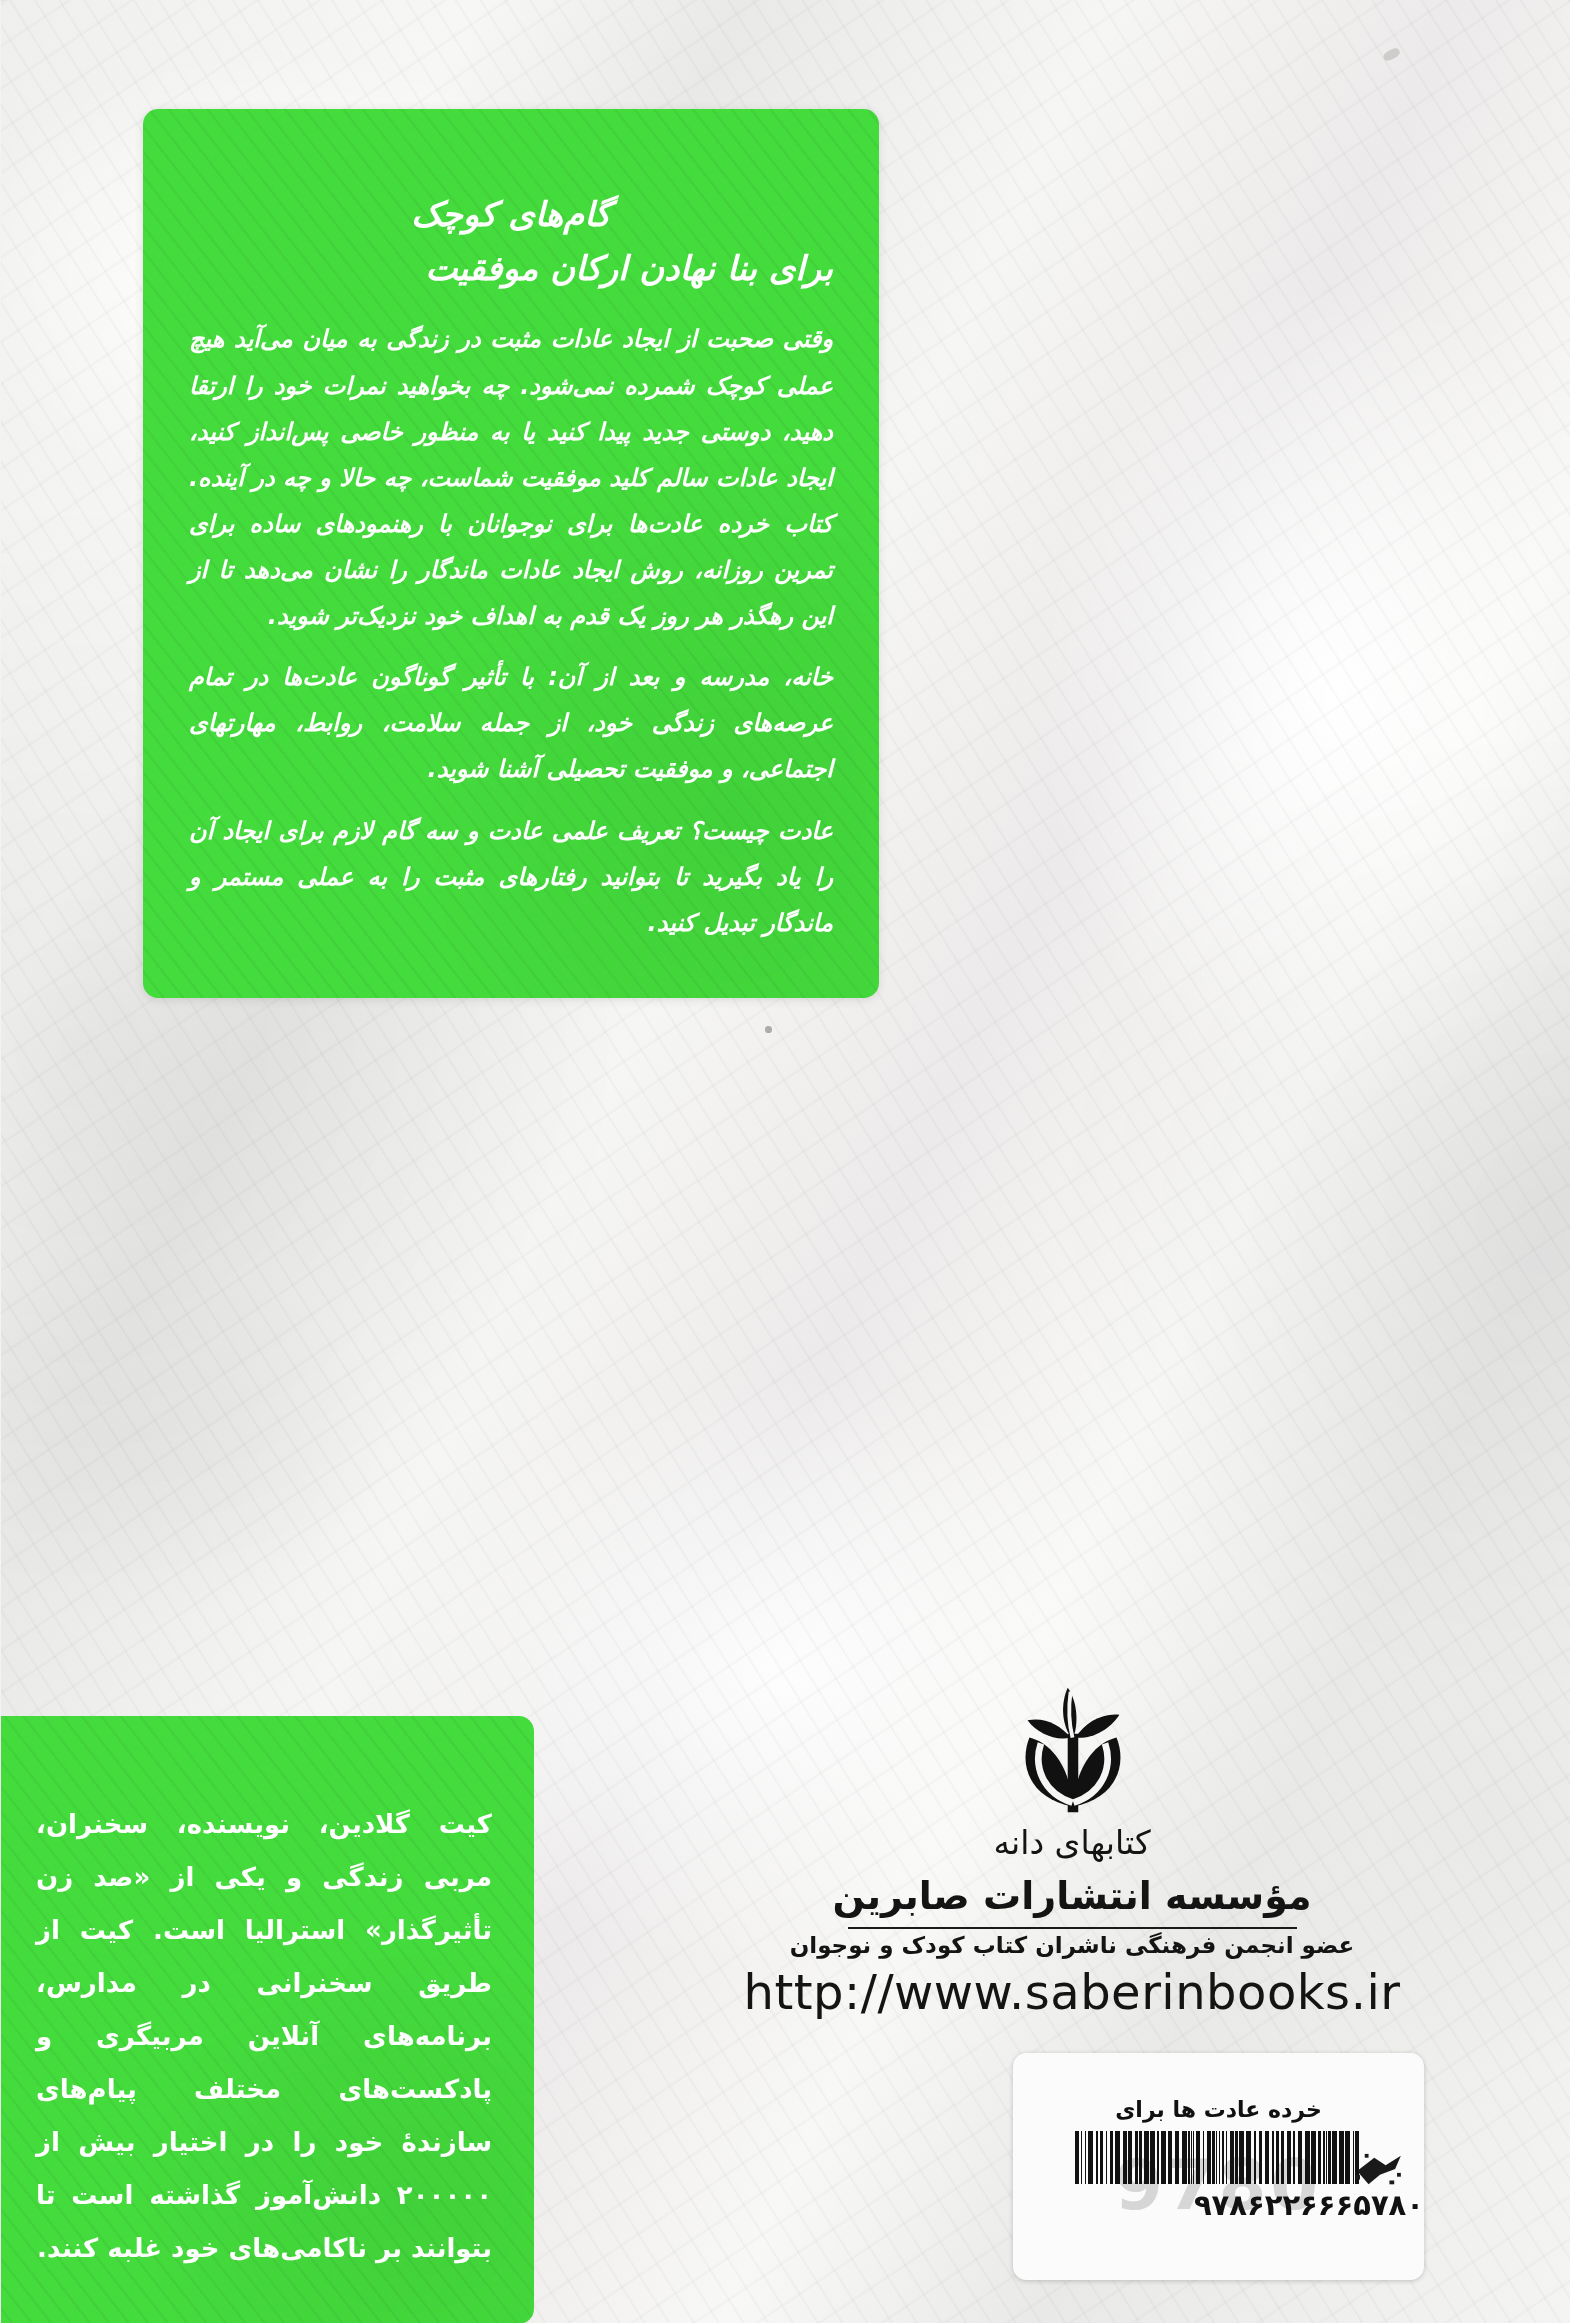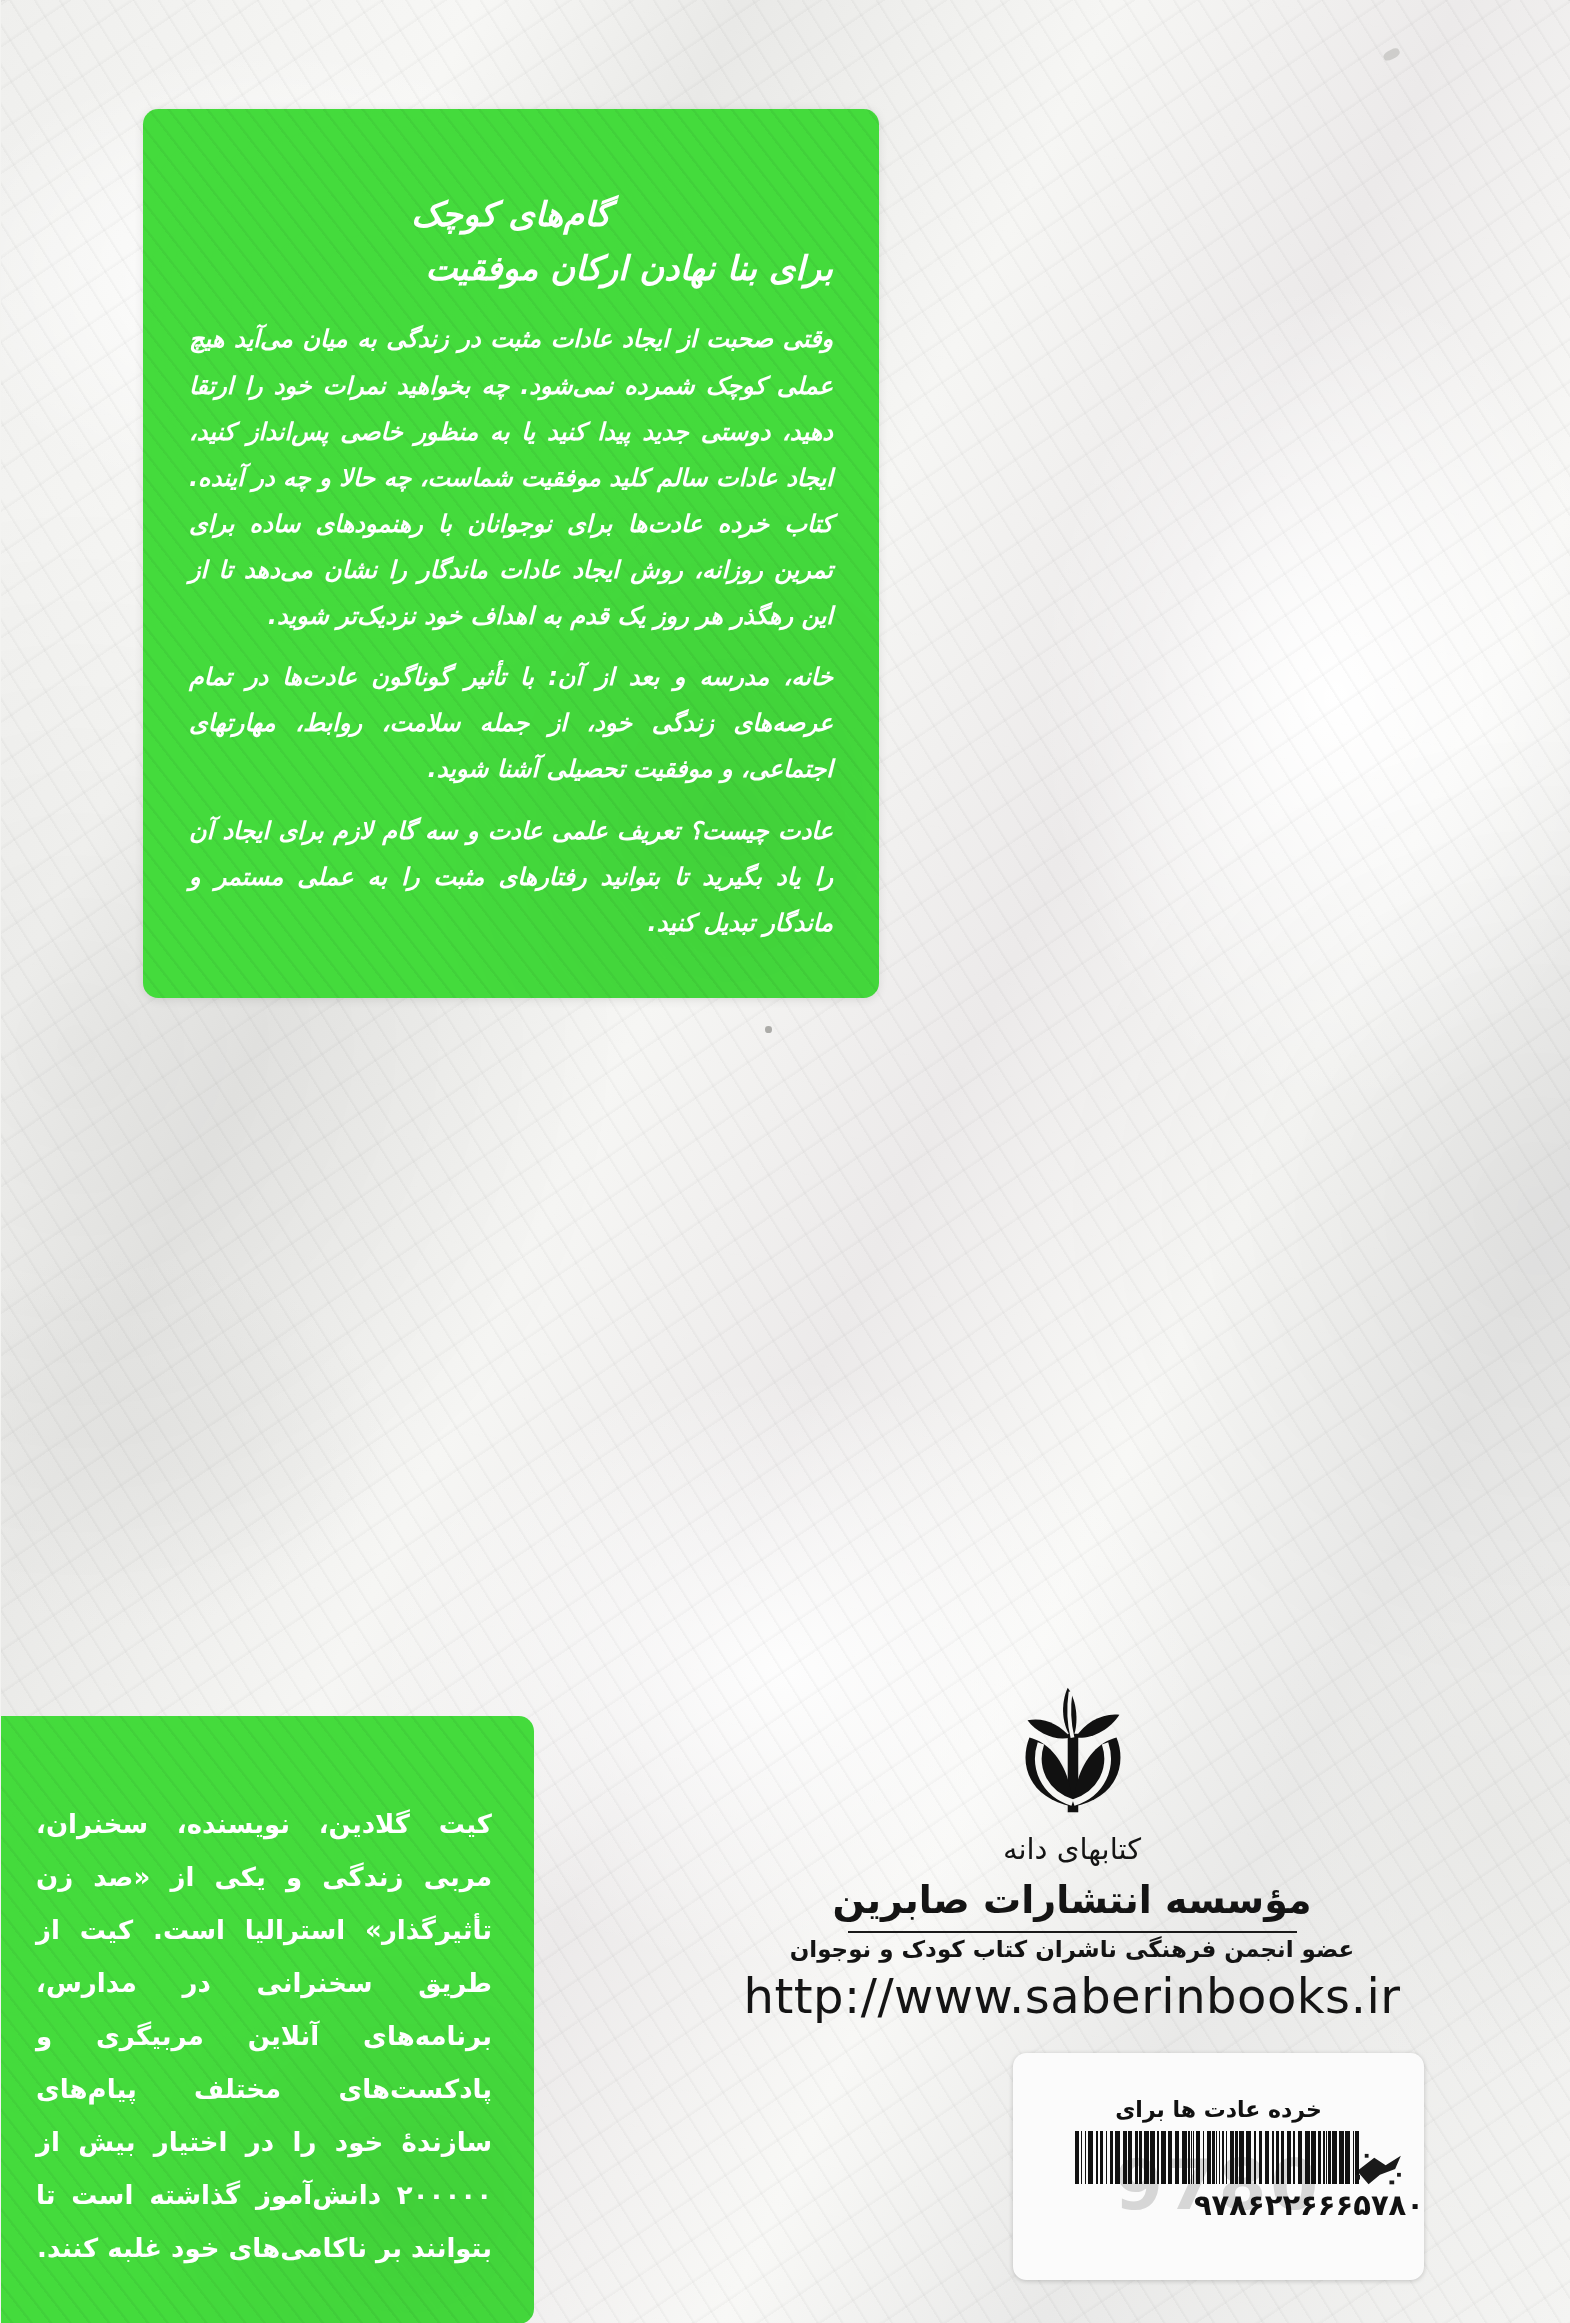--- a/index.html
+++ b/index.html
@@ -106,21 +106,21 @@
 
   
   #publisher{
     position:absolute;
     left:709px;top:1684px;width:726px;
     text-align:center;
     color:#141414;
   }
   #logo-wrap{display:flex;justify-content:center;align-items:flex-end;height:134px;}
   .imprint{
-    font-size:29px;font-weight:500;margin-top:14px;letter-spacing:0.5px;
+    font-size:33px;font-weight:500;margin-top:5px;letter-spacing:0.5px;
     font-family:"DejaVu Sans","Liberation Sans",sans-serif;
   }
   .pubname{
     font-size:38px;font-weight:bold;margin-top:11.5px;letter-spacing:0.5px;
   }
   .rule{
     width:449px;height:1.9px;background:#1a1a1a;margin:9.6px auto 0 auto;
   }
   .membership{
     font-size:23px;margin-top:3px;font-weight:700;

